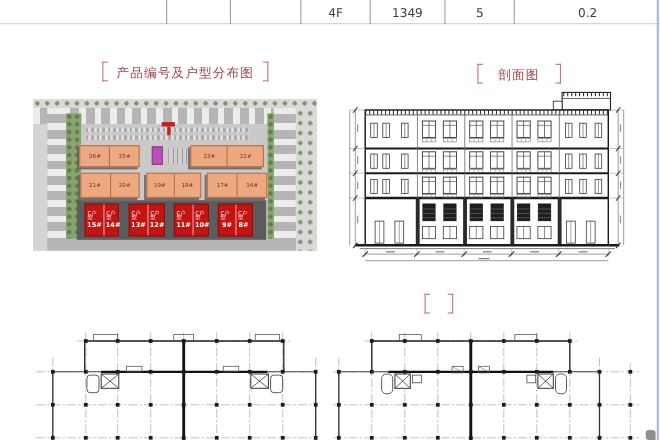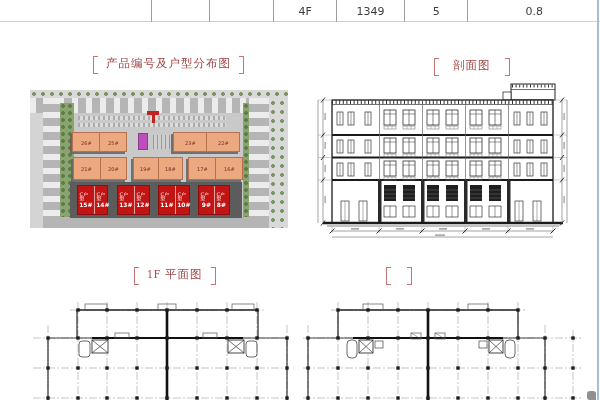--- a/index.html
+++ b/index.html
@@ -8,21 +8,21 @@
   .canvas { position:relative; width:600px; height:400px; background:#fff; }
 
   
   .spec-row { position:absolute; left:0; top:0; width:600px; height:22px;
     display:flex; border-bottom:1px solid #d2d2d2;padding-left:15px; }
   .spec-cell { height:22px; display:flex; align-items:center; justify-content:center;
     font-size:11px; color:#3d3d3d; border-right:1px solid #9f9f9f; }
   .spec-cell:last-child { border-right:none; }
 
   
-  .title { position:absolute; display:flex; align-items:flex-start;font-family:Liberation Serif, serif; }
+  .title { position:absolute; display:flex; align-items:flex-end; }
   .title .txt { color:#a04343; font-size:11.5px; letter-spacing:1px; white-space:nowrap; }
   .brk { width:5px; height:18px; display:inline-block; border:1.2px solid #c97272; }
   .brk-l { border-right:none; margin-right:8px; }
   .brk-r { border-left:none; margin-left:8px; }
 
   
   .siteplan { position:absolute; left:30px; top:90px; width:258px; height:138px;
     background:#d4d4d4; overflow:hidden; }
   .sp { position:absolute; }
   .road { background:#b5b5b5; }
@@ -64,37 +64,32 @@
 
 <div class="canvas">
 
   <div class="spec-row">
     <div class="spec-cell" style="width:141px"></div>
     <div class="spec-cell" style="width:59px"></div>
     <div class="spec-cell" style="width:66px"></div>
     <div class="spec-cell" style="width:64px">4F</div>
     <div class="spec-cell" style="width:70px">1349</div>
     <div class="spec-cell" style="width:65px">5</div>
-    <div class="spec-cell" style="width:135px">0.8</div>
+    <div class="spec-cell" style="width:135px">0.2</div>
   </div>
 
   <div class="title" style="left:93px; top:56px;">
     <span class="brk brk-l"></span>
     <span class="txt">产品编号及户型分布图</span>
     <span class="brk brk-r"></span>
   </div>
   <div class="title" style="left:406px; top:58px;padding-left:28px;">
     <span class="brk brk-l" style="margin-right:14px"></span>
     <span class="txt">剖面图</span>
     <span class="brk brk-r" style="margin-left:14px"></span>
-  </div>
-  <div class="title" style="left:134px; top:267px;">
-    <span class="brk brk-l"></span>
-    <span class="txt">1F 平面图</span>
-    <span class="brk brk-r"></span>
   </div>
   <div class="title" style="left:386px; top:267px;">
     <span class="brk brk-l"></span>
     <span class="brk brk-r"></span>
   </div>
 
   <div class="siteplan">
 
     <div class="sp road dash-h" style="left:0; top:8px; width:258px; height:15px;"></div>
     <div class="sp road dash-v" style="left:13px; top:8px; width:17px; height:130px;"></div>

